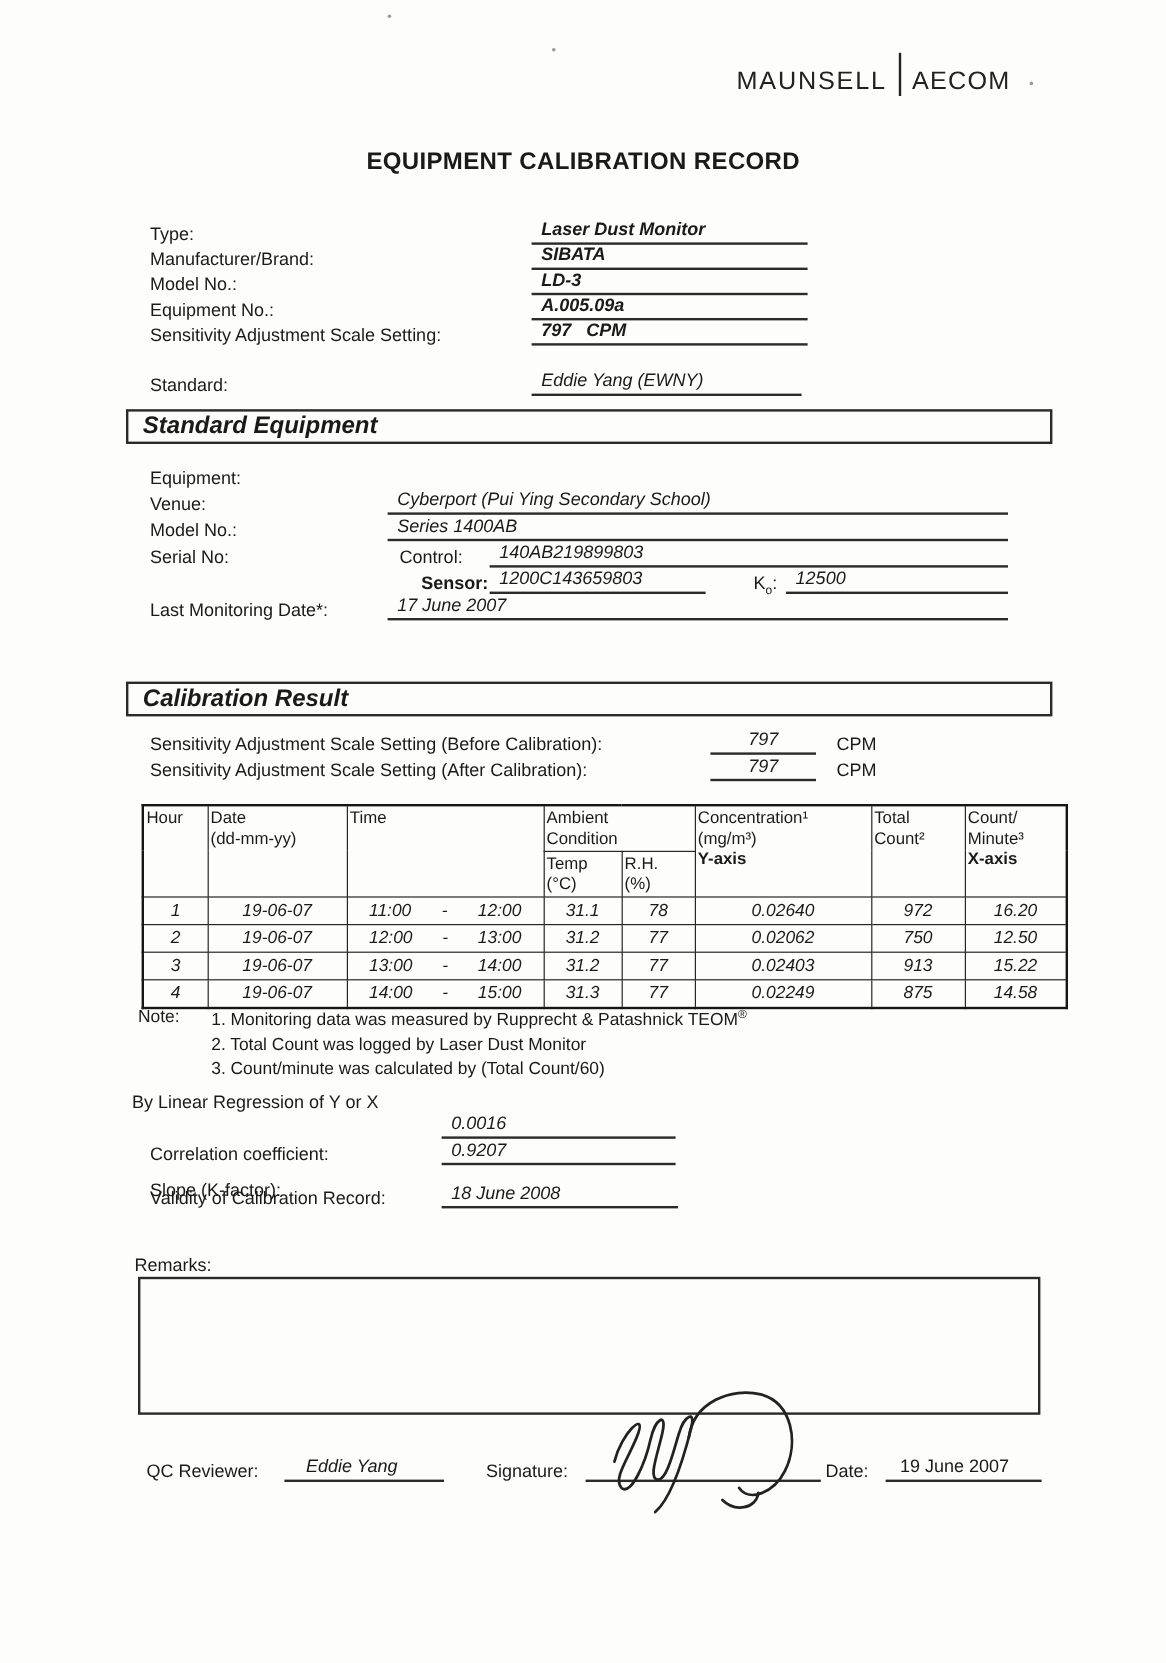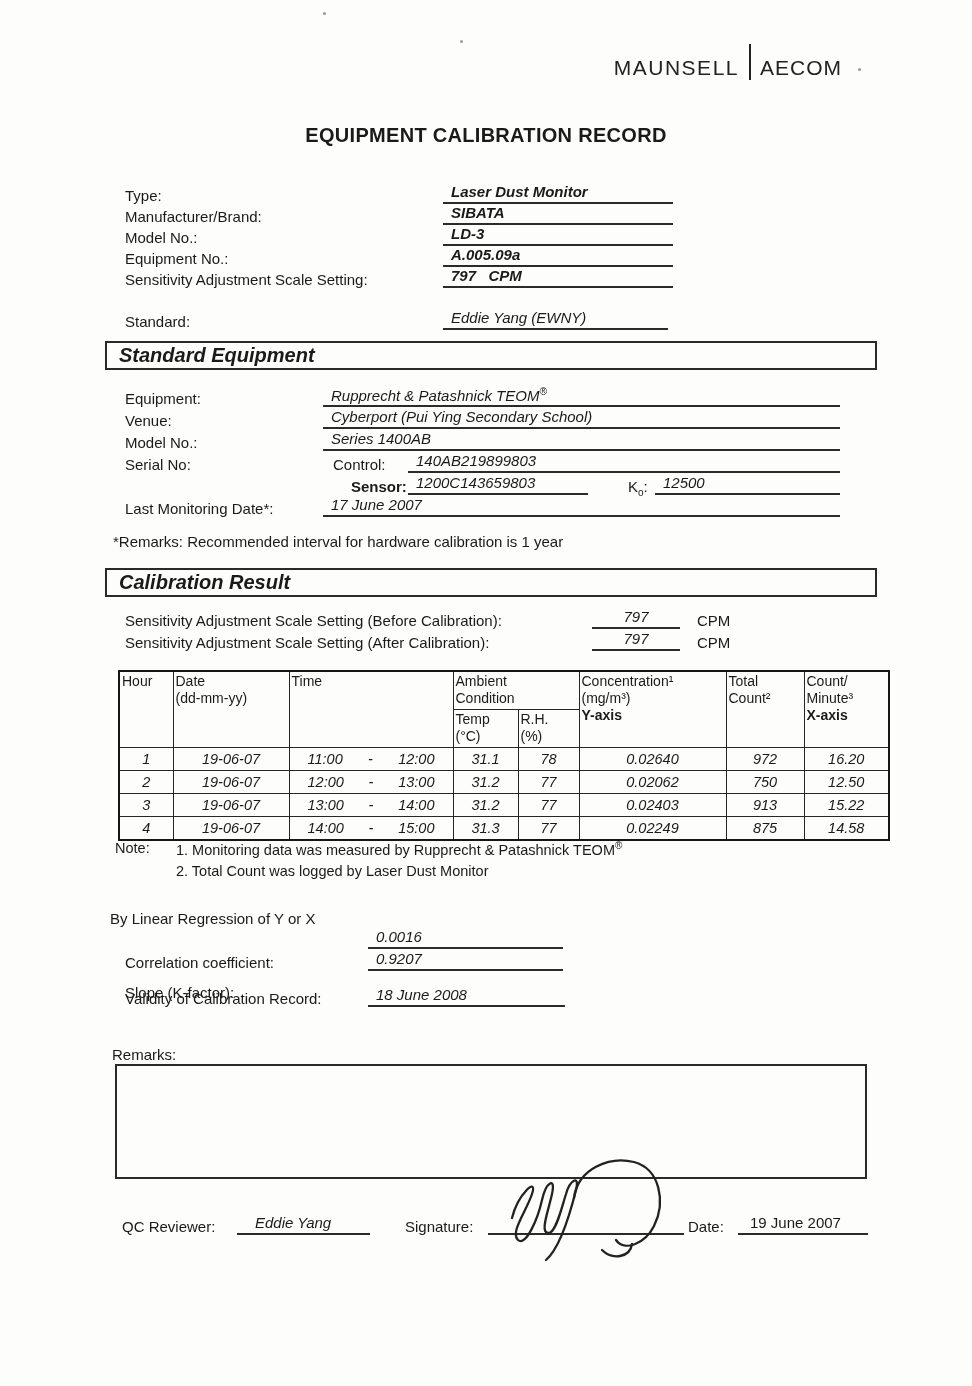--- a/index.html
+++ b/index.html
@@ -70,41 +70,39 @@
 
   <div class="abs lbl" style="left:125px;top:271px;">Sensitivity Adjustment Scale Setting:</div>
   <div class="fline" style="left:443px;top:267px;width:230px;"><span class="bval">797   CPM</span></div>
 
   <div class="abs lbl" style="left:125px;top:313px;">Standard:</div>
   <div class="fline" style="left:443px;top:309px;width:225px;"><span class="val">Eddie Yang (EWNY)</span></div>
 
   <div class="secbox" style="top:341px;">Standard Equipment</div>
 
   <div class="abs lbl" style="left:125px;top:390px;">Equipment:</div>
-  <div class="fline" style="left:323px;top:386px;width:517px;"><span class="val"><span>Rupprecht &amp; Patashnick TEOM</span><sup>®</sup></span></div>
 
   <div class="abs lbl" style="left:125px;top:412px;">Venue:</div>
   <div class="fline" style="left:323px;top:408px;width:517px;"><span class="val">Cyberport (Pui Ying Secondary School)</span></div>
 
   <div class="abs lbl" style="left:125px;top:434px;">Model No.:</div>
   <div class="fline" style="left:323px;top:430px;width:517px;"><span class="val">Series 1400AB</span></div>
 
   <div class="abs lbl" style="left:125px;top:456px;">Serial No:</div>
   <div class="abs lbl" style="left:333px;top:456px;">Control:</div>
   <div class="fline" style="left:408px;top:452px;width:432px;"><span class="val">140AB219899803</span></div>
 
   <div class="abs lbl" style="left:351px;top:478px;font-weight:bold;">Sensor:</div>
   <div class="fline" style="left:408px;top:474px;width:180px;"><span class="val">1200C143659803</span></div>
   <div class="abs lbl" style="left:628px;top:478px;"><span>K</span><sub>o</sub><span>:</span></div>
   <div class="fline" style="left:655px;top:474px;width:185px;"><span class="val">12500</span></div>
 
   <div class="abs lbl" style="left:125px;top:500px;">Last Monitoring Date*:</div>
   <div class="fline" style="left:323px;top:496px;width:517px;"><span class="val">17 June 2007</span></div>
 
-  <div class="abs lbl" style="left:113px;top:533px;">*Remarks: Recommended interval for hardware calibration is 1 year</div>
 
   <div class="secbox" style="top:568px;">Calibration Result</div>
 
   <div class="abs lbl" style="left:125px;top:612px;">Sensitivity Adjustment Scale Setting (Before Calibration):</div>
   <div class="fline" style="left:592px;top:608px;width:88px;text-align:center;"><span class="val" style="padding-left:0;">797</span></div>
   <div class="abs lbl" style="left:697px;top:612px;">CPM</div>
 
   <div class="abs lbl" style="left:125px;top:634px;">Sensitivity Adjustment Scale Setting (After Calibration):</div>
   <div class="fline" style="left:592px;top:630px;width:88px;text-align:center;"><span class="val" style="padding-left:0;">797</span></div>
   <div class="abs lbl" style="left:697px;top:634px;">CPM</div>
@@ -220,20 +218,21 @@
       <td>0.02249</td>
       <td>875</td>
       <td>14.58</td>
     </tr>
   </tbody>
     </table>
 
   <div class="abs small" style="left:115px;top:840px;">Note:</div>
   <div class="notes-item" style="top:840px;"><span>1. Monitoring data was measured by Rupprecht &amp; Patashnick TEOM</span><sup>®</sup></div>
   <div class="notes-item" style="top:861px;"><span>2. Total Count was logged by Laser Dust Monitor</span><sup></sup></div>
+  <div class="notes-item" style="top:881px;"><span>3. Count/minute was calculated by (Total Count/60)</span><sup></sup></div>
 
   <div class="abs lbl" style="left:110px;top:910px;">By Linear Regression of Y or X</div>
   <div class="abs lbl" style="left:125px;top:984px;text-align:right;">Slope (K-factor):</div>
   <div class="fline" style="left:368px;top:928px;width:195px;"><span class="val">0.0016</span></div>
   <div class="abs lbl" style="left:125px;top:954px;">Correlation coefficient:</div>
   <div class="fline" style="left:368px;top:950px;width:195px;"><span class="val">0.9207</span></div>
   <div class="abs lbl" style="left:125px;top:990px;">Validity of Calibration Record:</div>
   <div class="fline" style="left:368px;top:986px;width:197px;"><span class="val">18 June 2008</span></div>
 
   <div class="abs lbl" style="left:112px;top:1046px;">Remarks:</div>

